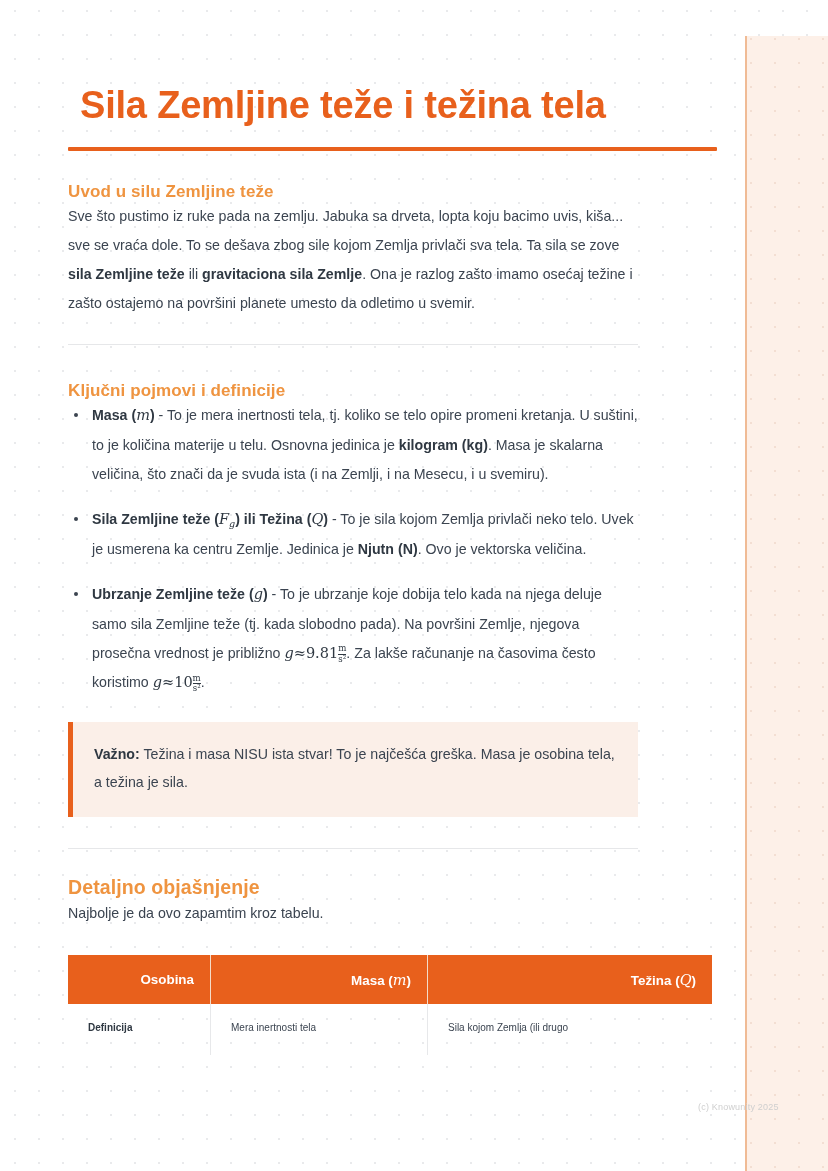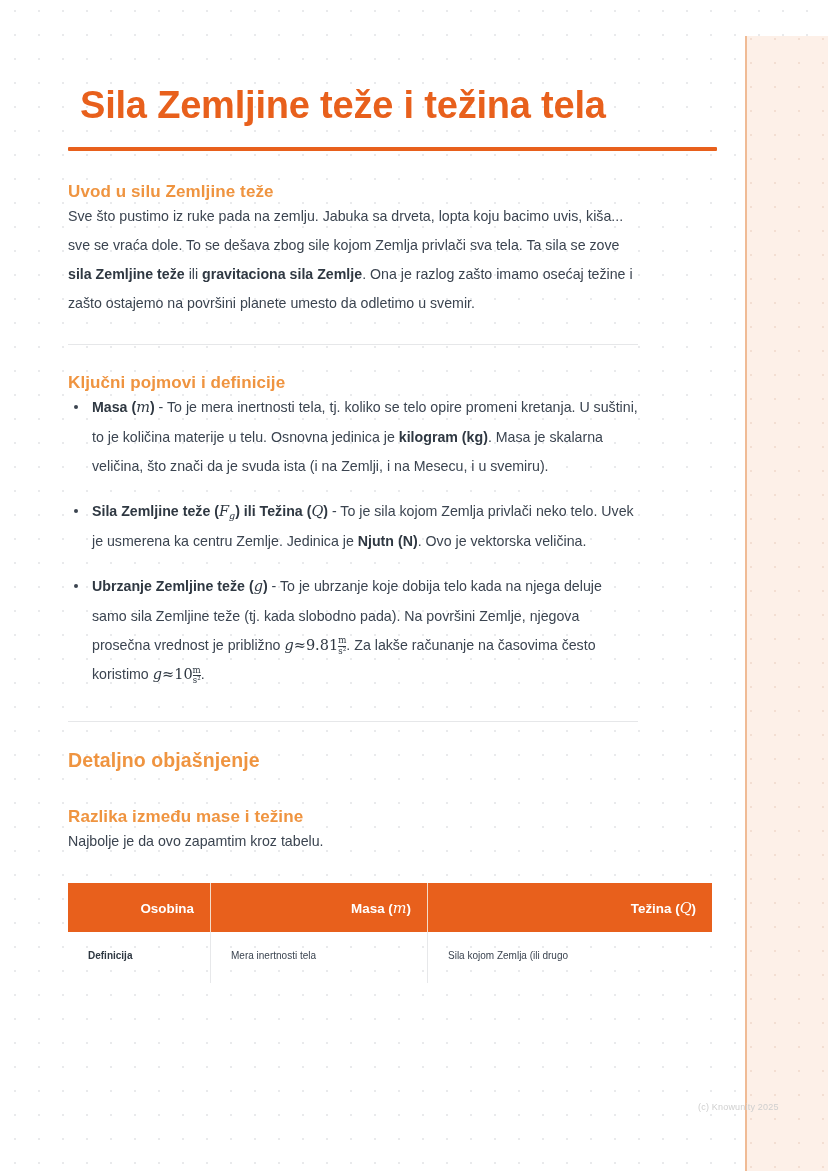--- a/index.html
+++ b/index.html
@@ -218,21 +218,21 @@
     font-size: 9px;
     color: #cfcfcf;
     letter-spacing: 0.2px;
     white-space: nowrap;
   }
 
   
   .sp-uvod   { margin-top: 31px; }
   .sp-p1     { margin-top: 17px; }
   .sp-div1   { margin-top: 26px; }
-  .sp-kljuc  { margin-top: 28px; }
+  .sp-kljuc  { margin-top: 36px; }
   .sp-list   { margin-top: 19px; }
   .sp-call   { margin-top: 24px; }
   .sp-div2   { margin-top: 31px; }
   .sp-det    { margin-top: 27px; }
   .sp-razl   { margin-top: 35px; }
   .sp-p2     { margin-top: 19px; }
   .sp-tbl    { margin-top: 27px; }
 </style>
 </head>
 <body>
@@ -261,25 +261,27 @@
 
       <li class="body">
         <strong>Sila Zemljine teže (</strong><strong class="math">F</strong><strong class="math sub">g</strong><strong>) ili Težina (</strong><strong class="math">Q</strong><strong>)</strong><span> - To je sila kojom Zemlja privlači neko telo. Uvek je usmerena ka centru Zemlje. Jedinica je </span><strong>Njutn (N)</strong><span>. Ovo je vektorska veličina.</span>
       </li>
 
       <li class="body">
         <strong>Ubrzanje Zemljine teže (</strong><strong class="math">g</strong><strong>)</strong><span> - To je ubrzanje koje dobija telo kada na njega deluje samo sila Zemljine teže (tj. kada slobodno pada). Na površini Zemlje, njegova prosečna vrednost je približno </span><span class="math">g</span><span class="math-up">≈</span><span class="math-up">9.81</span><span class="frac"><span class="num">m</span><span class="den">s²</span></span><span>. Za lakše računanje na časovima često koristimo </span><span class="math">g</span><span class="math-up">≈</span><span class="math-up">10</span><span class="frac"><span class="num">m</span><span class="den">s²</span></span><span>.</span>
       </li>
     </ul>
 
+    <div class="callout sp-call">
+      <p><strong>Važno:</strong><span> Težina i masa NISU ista stvar! To je najčešća greška. Masa je osobina tela, a težina je sila.</span></p>
+    </div>
 
     <div class="divider sp-div2"></div>
 
     <h2 class="h2 sp-det">Detaljno objašnjenje</h2>
-    <h3 class="h3 sp-razl">Razlika između mase i težine</h3>
     <p class="body sp-p2">Najbolje je da ovo zapamtim kroz tabelu.</p>
 
     <table class="tbl sp-tbl">
       <thead>
         <tr>
           <th style="width:118px"><span>Osobina</span></th>
           <th style="width:192px"><span>Masa (</span><span class="math">m</span><span>)</span></th>
           <th style="width:260px"><span>Težina (</span><span class="math">Q</span><span>)</span></th>
         </tr>
       </thead>

